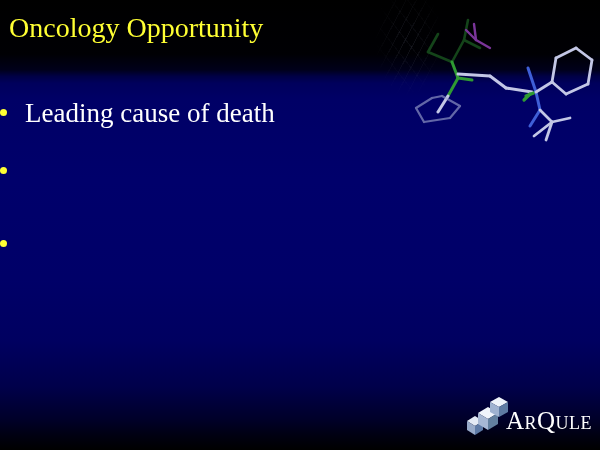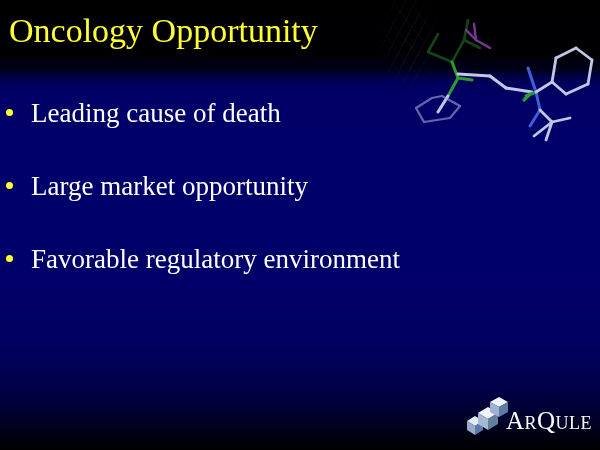--- a/index.html
+++ b/index.html
@@ -54,39 +54,38 @@
     position: absolute;
     left: 380px; top: 0px;
     width: 220px; height: 160px;
     pointer-events: none;
   }
   
   .title {
     position: absolute;
     left: 9px;
     top: 14px;
-    font-size: 34px;
+    font-size: 28px;
     line-height: 1.0;
     color: #ffff33;
     letter-spacing: 0px;
     white-space: nowrap;
   }
   
   .bullets {
     position: absolute;
     left: 0;
     top: 100px;
     width: 600px;
   }
   .bullet-row {
     position: relative;
     display: flex;
     align-items: baseline;
     height: 73px;
-    padding-left: 6px;
   }
   .bullet-dot {
     flex: 0 0 auto;
     width: 7px;
     height: 7px;
     margin-right: 18px;
     border-radius: 50%;
     background: #ffff33;
     position: relative;
     top: -6px;
@@ -205,26 +204,24 @@
 
   <div class="bullets">
 
     <div class="bullet-row">
       <span class="bullet-dot"></span>
       <span class="bullet-text">Leading cause of death</span>
     </div>
 
     <div class="bullet-row">
       <span class="bullet-dot"></span>
-      <span class="bullet-text">Large market opportunity</span>
     </div>
 
     <div class="bullet-row">
       <span class="bullet-dot"></span>
-      <span class="bullet-text">Favorable regulatory environment</span>
     </div>
 
   </div>
 
   <div class="logo">
     <svg class="logo-cubes" viewBox="0 0 46 42" xmlns="http://www.w3.org/2000/svg">
 
       <g>
         <polygon points="1,25 9,20 17,25 9,30" fill="#e3eaf5"></polygon>
         <polygon points="1,25 9,30 9,39 1,34" fill="#97aac9"></polygon>

